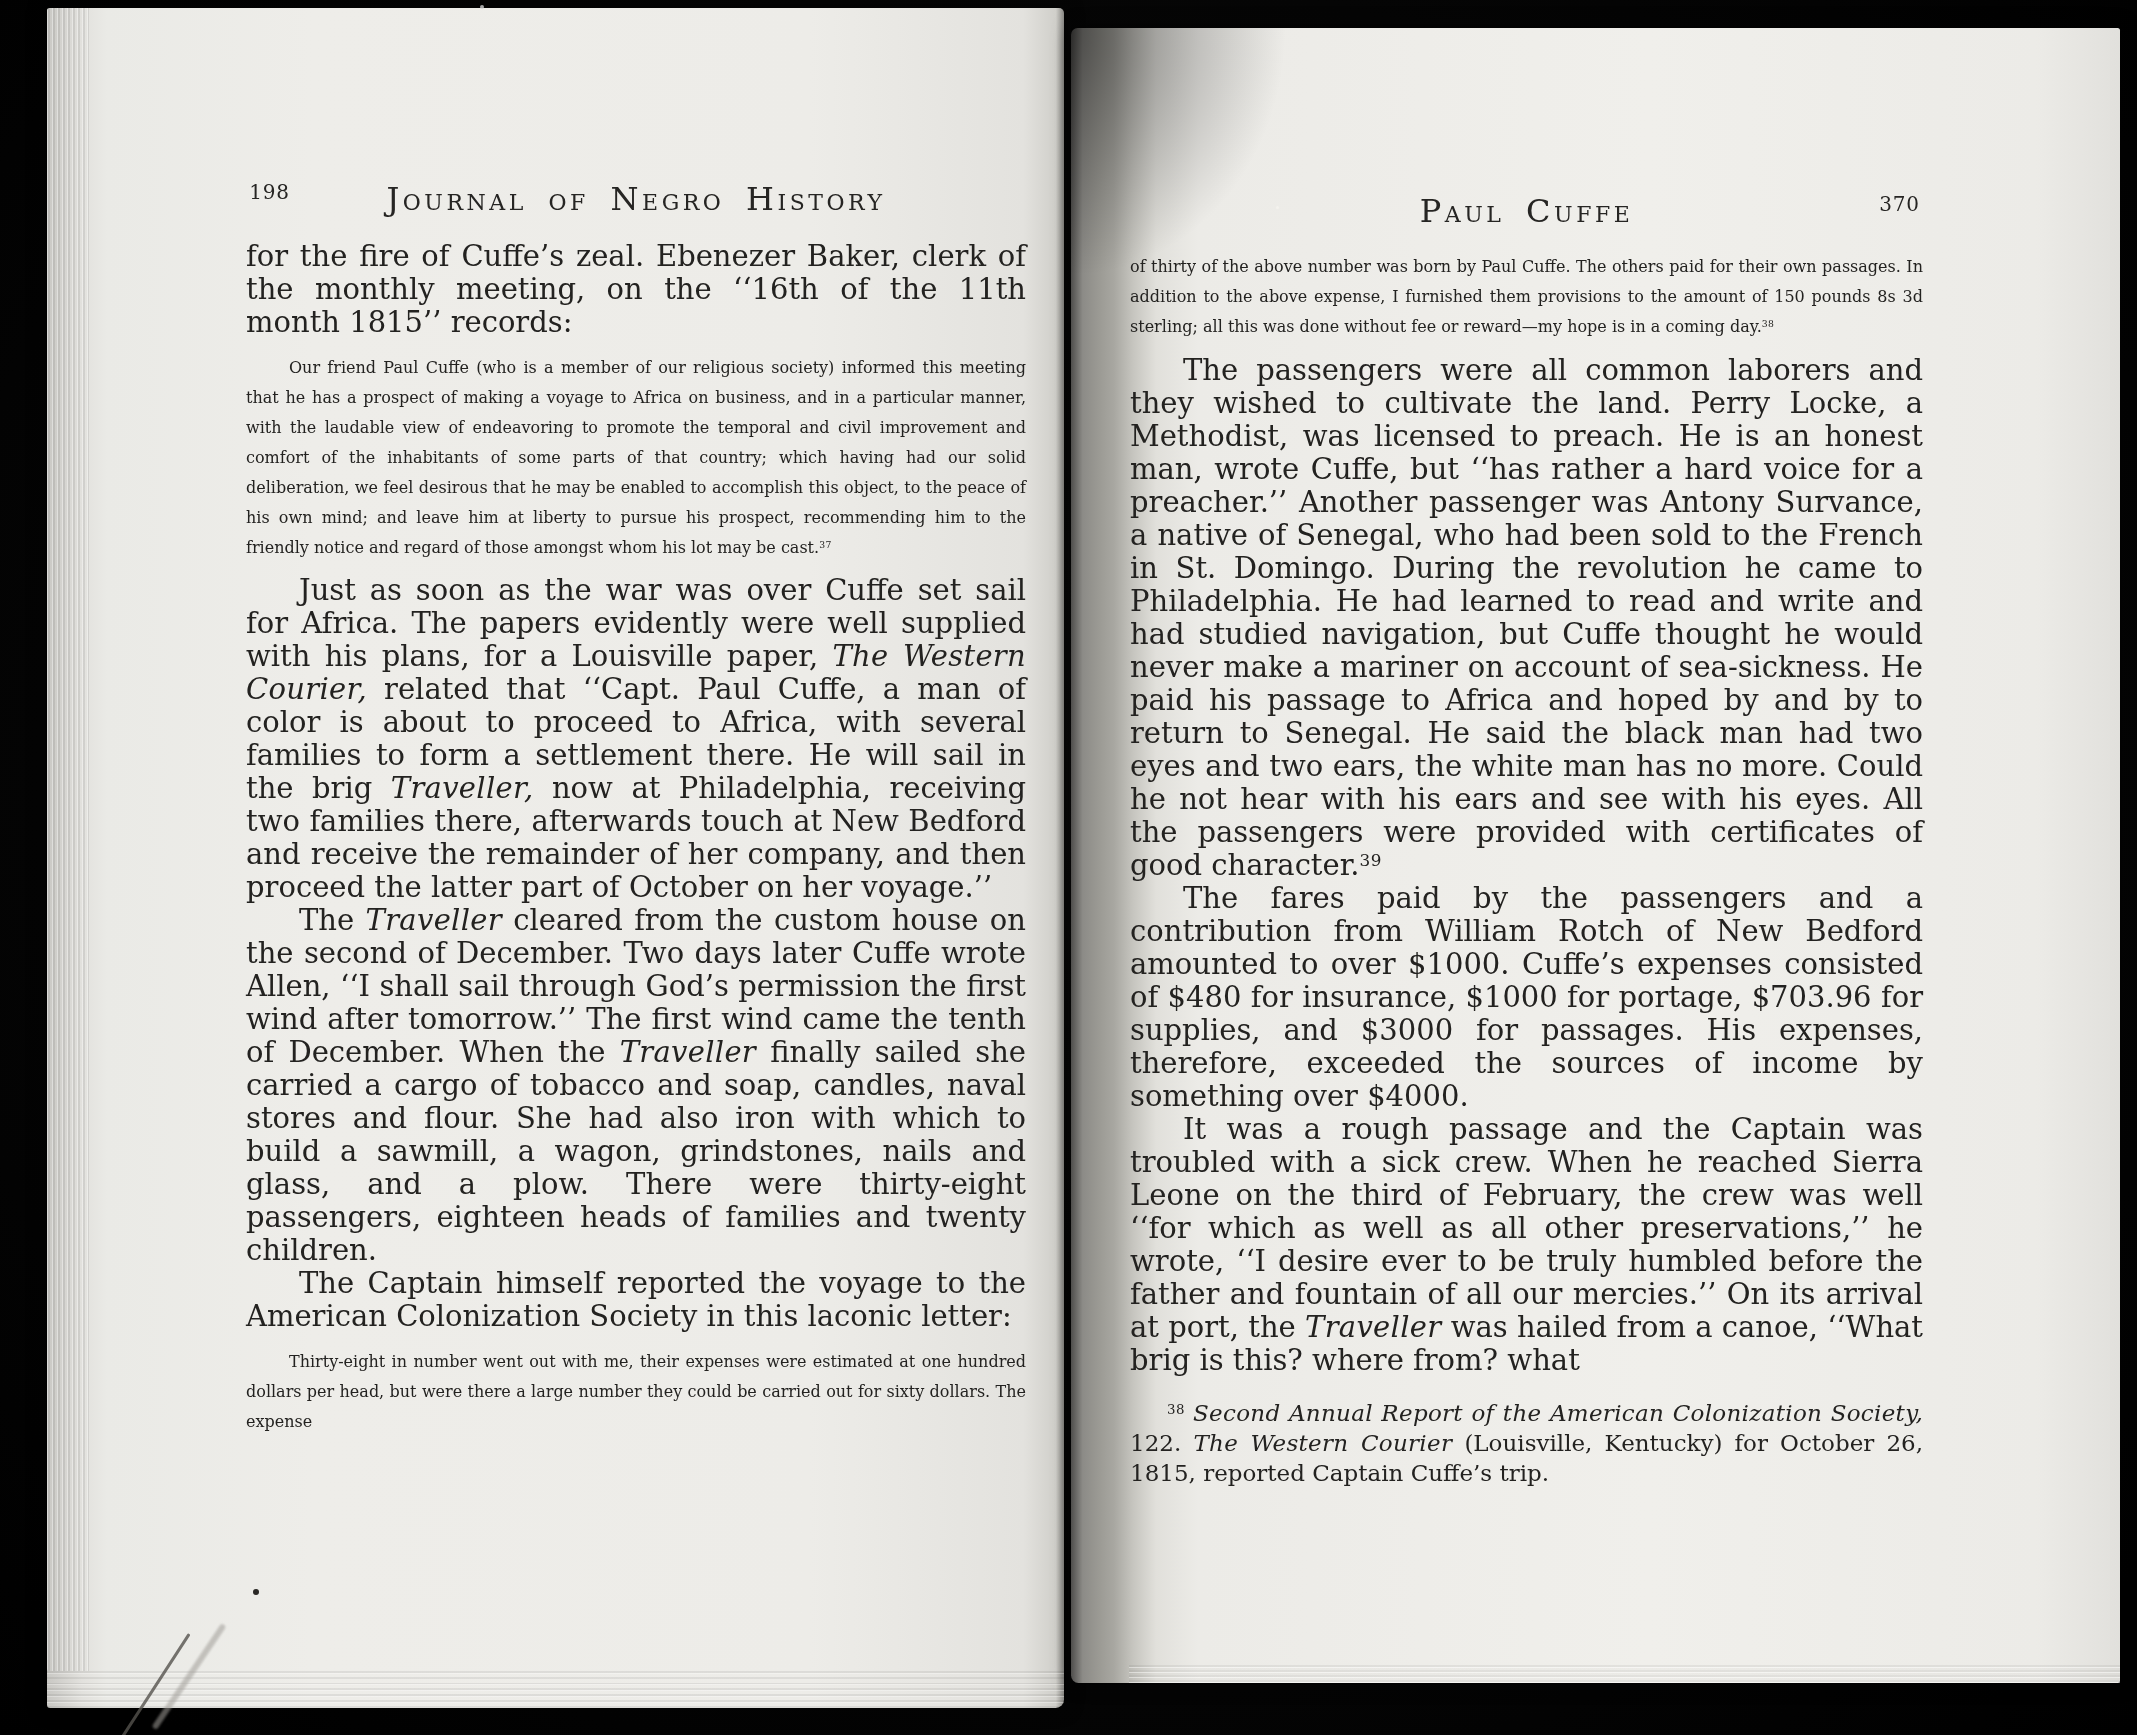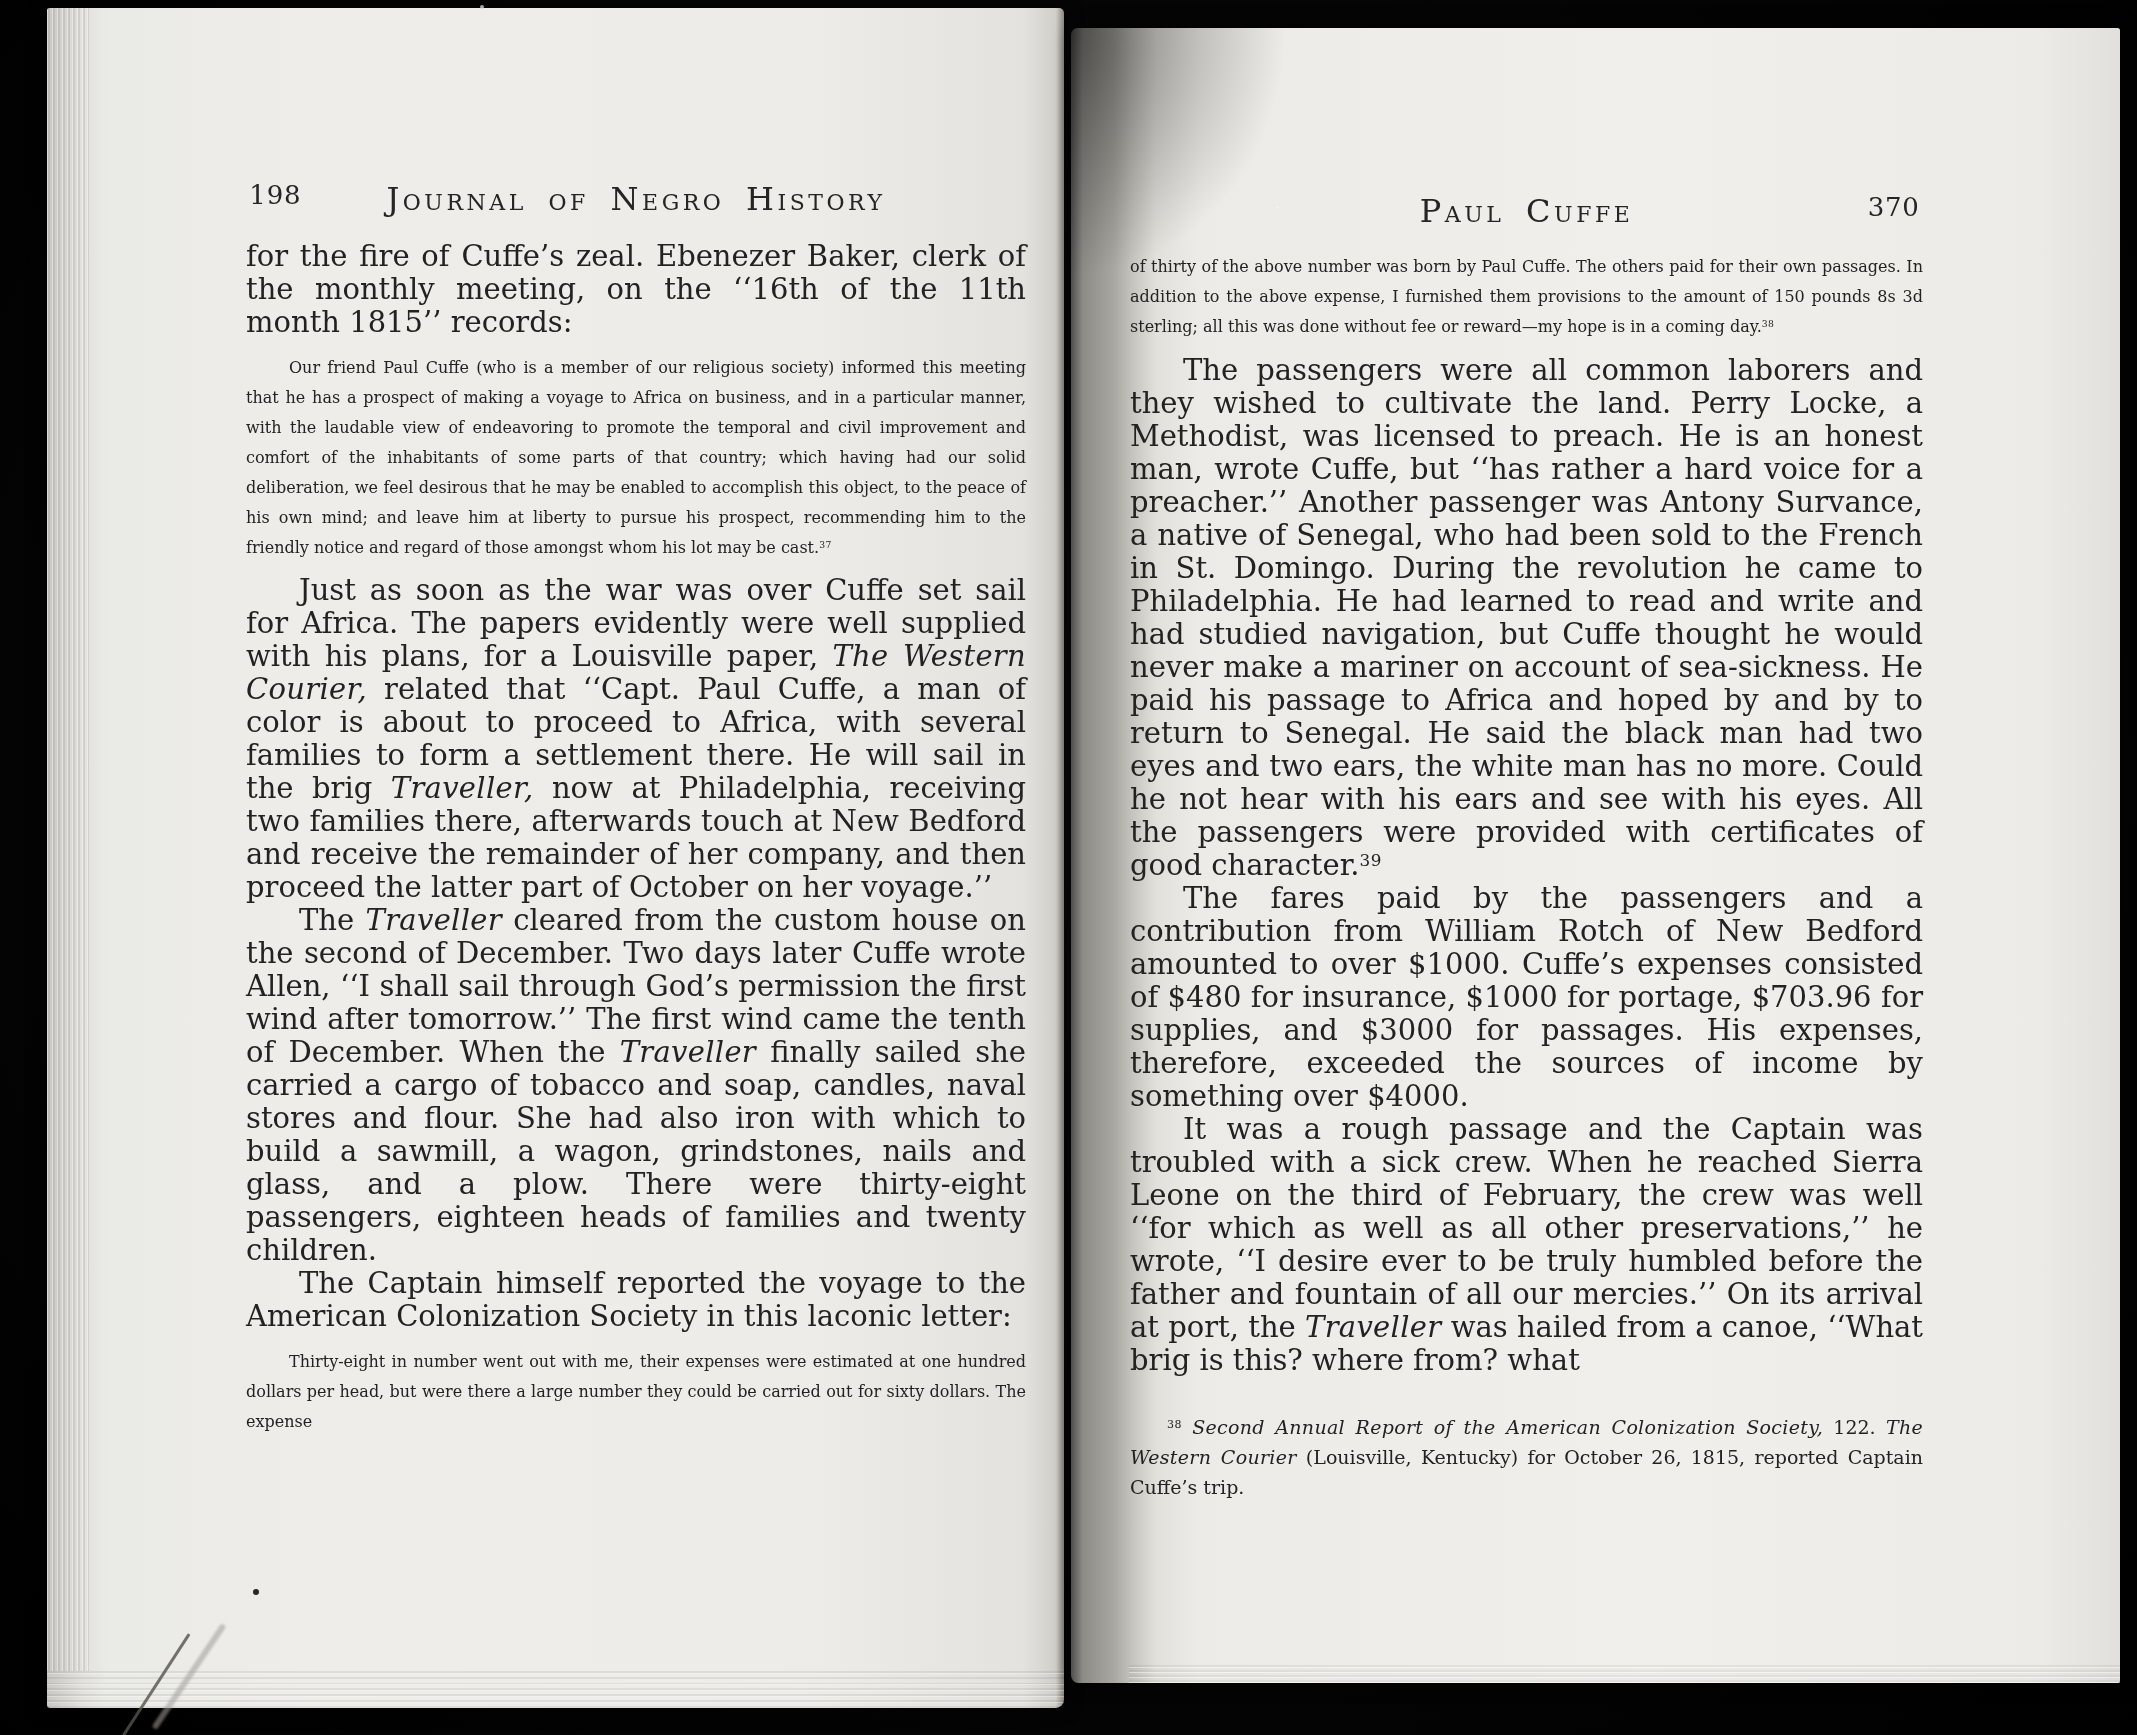--- a/index.html
+++ b/index.html
@@ -34,27 +34,27 @@
     position:absolute;left:0;top:0;width:217px;height:250px;pointer-events:none;
     background:radial-gradient(ellipse at 0% 0%,rgba(0,0,0,.45),rgba(0,0,0,0) 70%);
   }
   .text-col{position:absolute;color:#232220;}
   .text-col-left{left:199px;top:172px;width:780px;}
   .text-col-right{left:59px;top:164px;width:793px;}
   .running-head{position:relative;height:38px;margin-bottom:22px;text-align:center;}
   .head-title{
     font-variant:small-caps;font-size:32px;letter-spacing:.11em;word-spacing:.25em;color:#262523;
   }
-  .folio{position:absolute;top:0;font-size:26px;letter-spacing:0.8px;color:#262523;}
+  .folio{position:absolute;top:0;font-size:20px;letter-spacing:0.8px;color:#262523;}
   .folio-left{left:3.3px;}
   .folio-right{right:3.3px;}
   .blocks p{margin:0;text-align:justify;}
   .blocks p.body{font-size:29px;line-height:33px;}
   .blocks p.quote{font-size:16px;line-height:30px;margin:13.4px 0 11.7px;}
-  .blocks p.footnote{font-size:19px;line-height:30px;margin-top:35px;text-indent:37px;text-align:justify;}
+  .blocks p.footnote{font-size:23px;line-height:30px;margin-top:21px;text-indent:37px;text-align:justify;}
   .blocks p.indent.body{text-indent:53px;}
   .blocks p.indent.quote{text-indent:43px;}
   sup{font-size:.58em;vertical-align:.55em;line-height:0;letter-spacing:0.4px;}
   i{letter-spacing:0.3px;}
   .pencil-mark{position:absolute;pointer-events:none;}
   .pm-a{left:107px;top:1616px;width:3.3px;height:124px;background:#55524e;transform:rotate(33deg);border-radius:1.7px;opacity:.8;}
   .pm-b{left:139px;top:1606px;width:5.8px;height:125px;background:#a09d98;transform:rotate(34deg);border-radius:3.3px;opacity:.55;filter:blur(0.8px);}
   .speck{position:absolute;border-radius:50%;}
   .speck-1{left:206px;top:1581px;width:5.8px;height:5.8px;background:#2a2825;}
   .speck-2{left:480px;top:5px;width:4.2px;height:4.2px;background:#cfcfcf;opacity:.8;}

